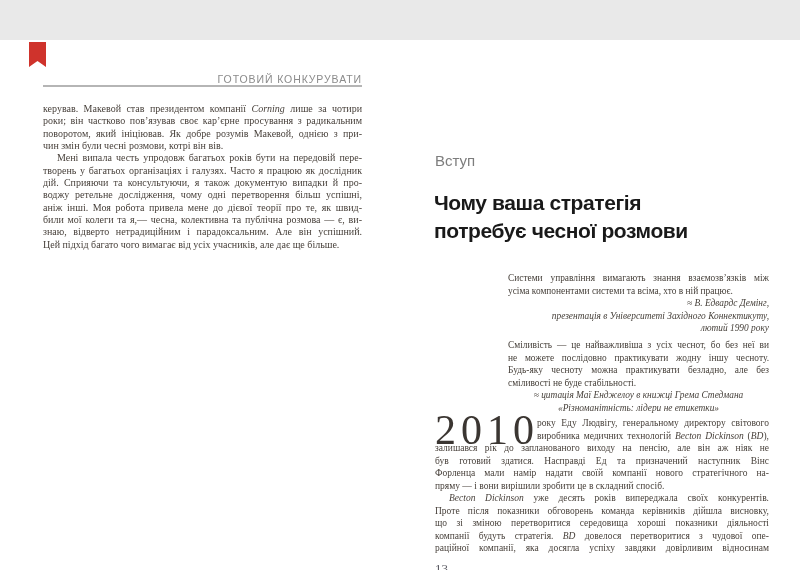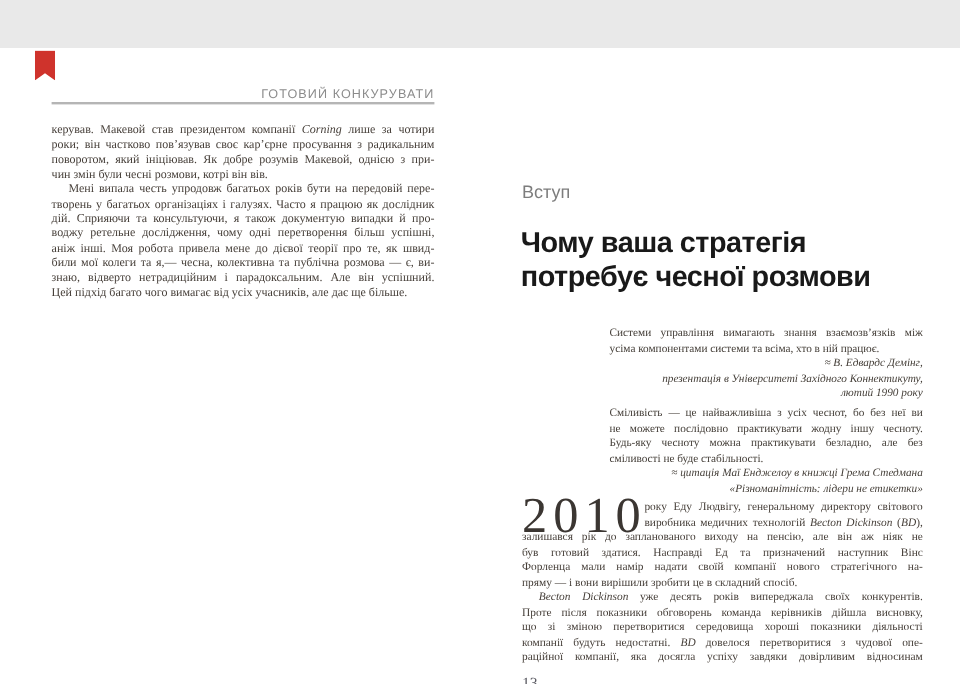--- a/index.html
+++ b/index.html
@@ -4,37 +4,37 @@
 <style>
   html,body{margin:0;padding:0;background:#e9e9e9;}
   .canvas{position:relative;width:800px;height:570px;background:#ffffff;overflow:hidden;
           font-family:"Liberation Serif","DejaVu Serif",serif;margin-top:40px;}
   
   .tl{text-align:justify;text-align-last:justify;}
   .tl.end{text-align:left;text-align-last:auto;}
   .tl.ind{text-indent:14px;}
   .em{font-style:italic;}
   .attr .tl{text-align:right;text-align-last:auto;font-style:italic;}
-  .attr-c .tl{text-align:right;text-align-last:auto;font-style:italic;}
+  .attr-c .tl{text-align:center;text-align-last:auto;font-style:italic;}
   
   .bookmark{position:absolute;left:29px;top:2px;width:17px;height:25px;
             clip-path:polygon(0 0,100% 0,100% 100%,50% 76%,0 100%);}
   
   .runhead{position:absolute;left:43px;top:33px;width:319px;text-align:right;
            font-family:"Liberation Sans",sans-serif;font-size:10.5px;letter-spacing:0.9px;
            color:#8b8b8b;}
   .rule{position:absolute;left:43px;top:45px;width:319px;height:2px;background:#b5b5b5;}
   .lbody{position:absolute;left:43px;top:63px;width:319px;
          font-size:10px;line-height:12.35px;color:#463f39;}
   
   .section{position:absolute;left:435px;top:112px;
            font-family:"Liberation Sans",sans-serif;font-size:15px;color:#7d7d7d;}
   .title{position:absolute;left:434px;top:149px;width:345px;margin:0;
          font-family:"Liberation Sans",sans-serif;font-weight:bold;
-         font-size:24px;line-height:27.5px;letter-spacing:-0.4px;color:#191919;}
+         font-size:21px;line-height:27.5px;letter-spacing:-0.4px;color:#191919;}
   .ep{position:absolute;left:508px;width:261px;font-size:9.4px;line-height:12.6px;color:#46403a;}
   .ep1{top:232px;}
   .ep2{top:299px;}
   .rbody{position:absolute;left:435px;top:377px;width:334px;
          font-size:9.5px;line-height:12.5px;color:#463f39;}
   .dc{float:left;width:102px;height:24px;font-size:42px;line-height:27px;
       letter-spacing:5px;color:#3b3632;}
   .pagenum{position:absolute;left:435px;top:521px;width:334px;
            font-size:13px;color:#5a5a62;}
 </style>
@@ -108,21 +108,21 @@
           <div class="tl"><span>виробника медичних технологій </span><span class="em">Becton Dickinson</span><span> (</span><span class="em">BD</span><span>),</span></div>
           <div class="tl"><span>залишався рік до запланованого виходу на пенсію, але він аж ніяк не</span></div>
           <div class="tl"><span>був готовий здатися. Насправді Ед та призначений наступник Вінс</span></div>
           <div class="tl"><span>Форленца мали намір надати своїй компанії нового стратегічного на-</span></div>
           <div class="tl end"><span>пряму — і вони вирішили зробити це в складний спосіб.</span></div>
         </div>
       <div>
           <div class="tl ind"><span class="em">Becton Dickinson</span><span> уже десять років випереджала своїх конкурентів.</span></div>
           <div class="tl"><span>Проте після показники обговорень команда керівників дійшла висновку,</span></div>
           <div class="tl"><span>що зі зміною перетворитися середовища хороші показники діяльності</span></div>
-          <div class="tl"><span>компанії будуть недостатні. </span><span class="em">BD</span><span> довелося перетворитися з чудової опе-</span></div>
+          <div class="tl"><span>компанії будуть стратегія. </span><span class="em">BD</span><span> довелося перетворитися з чудової опе-</span></div>
           <div class="tl"><span>раційної компанії, яка досягла успіху завдяки довірливим відносинам</span></div>
         </div>
     </div>
 
     <div class="pagenum">13</div>
   </div>
 
 </div>
 
 </body></html>

